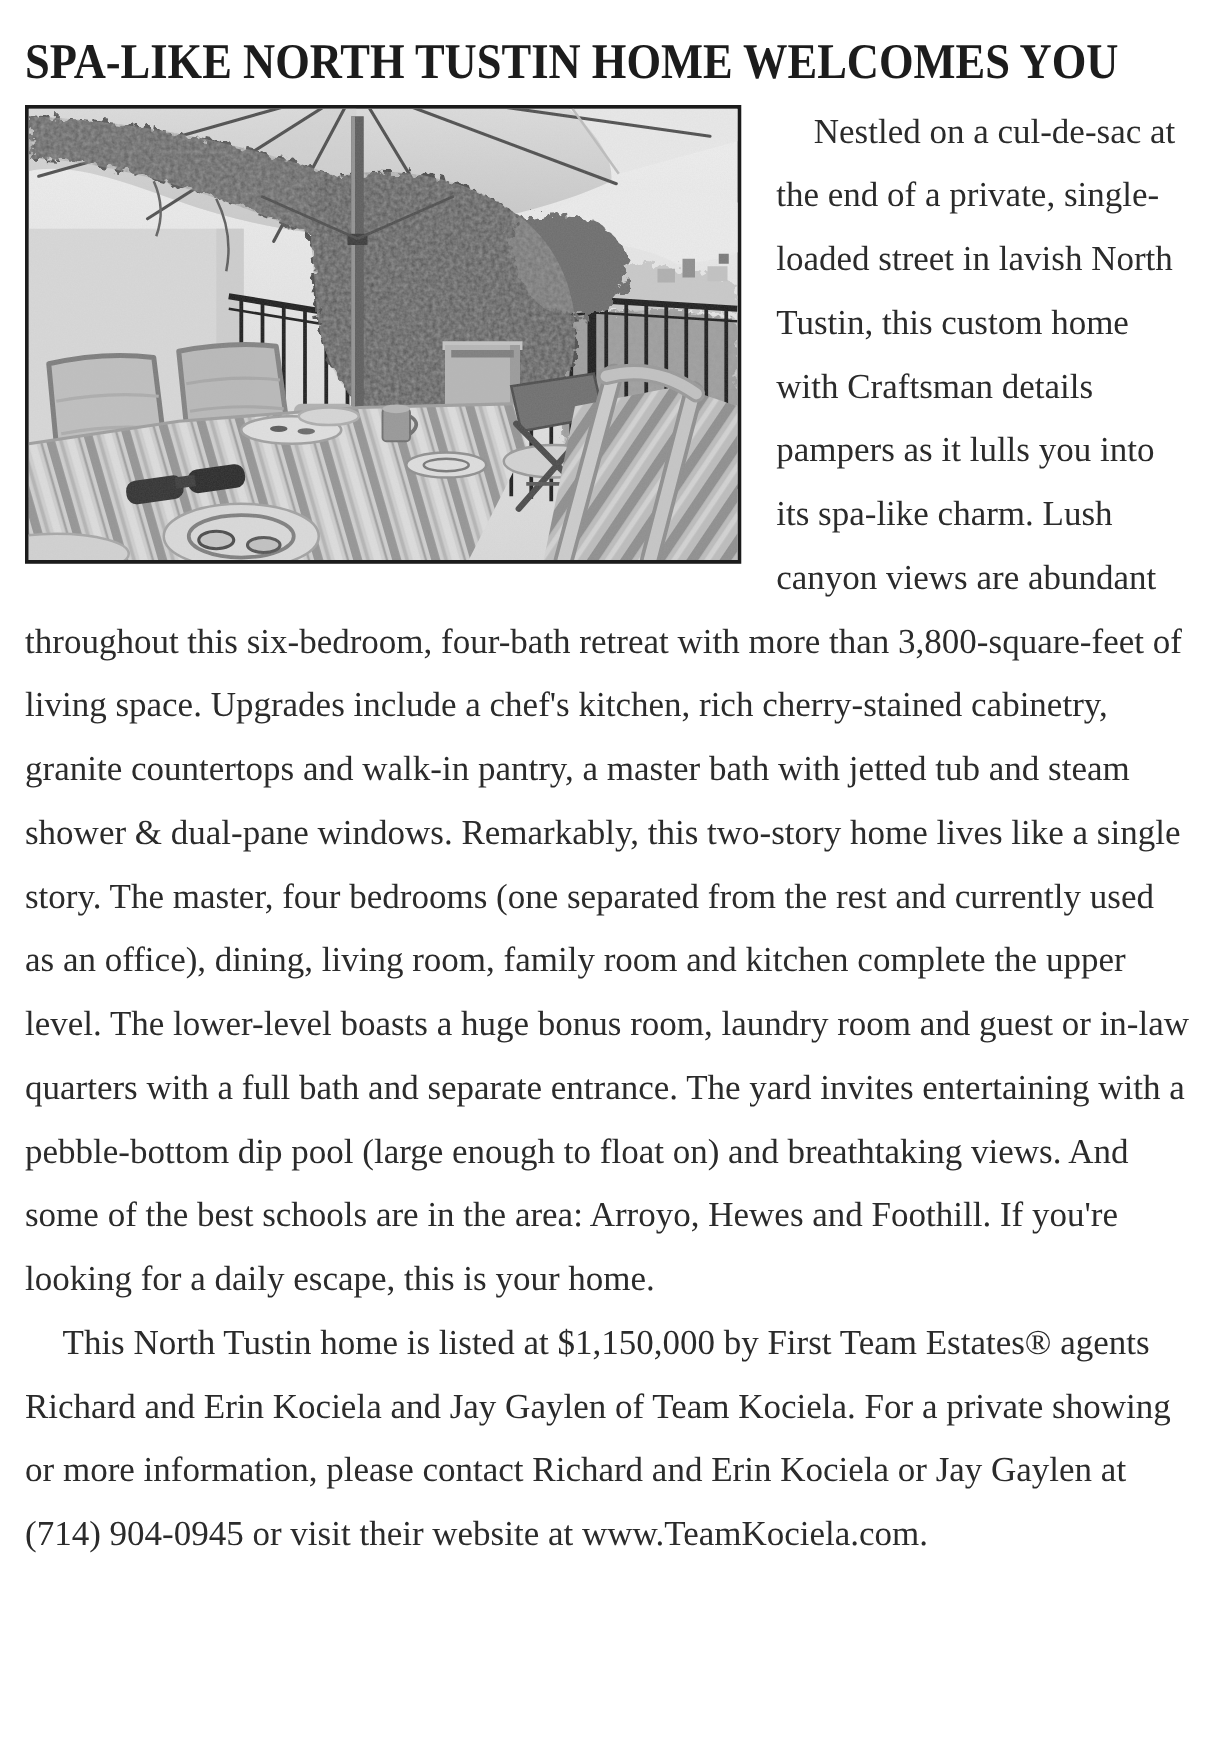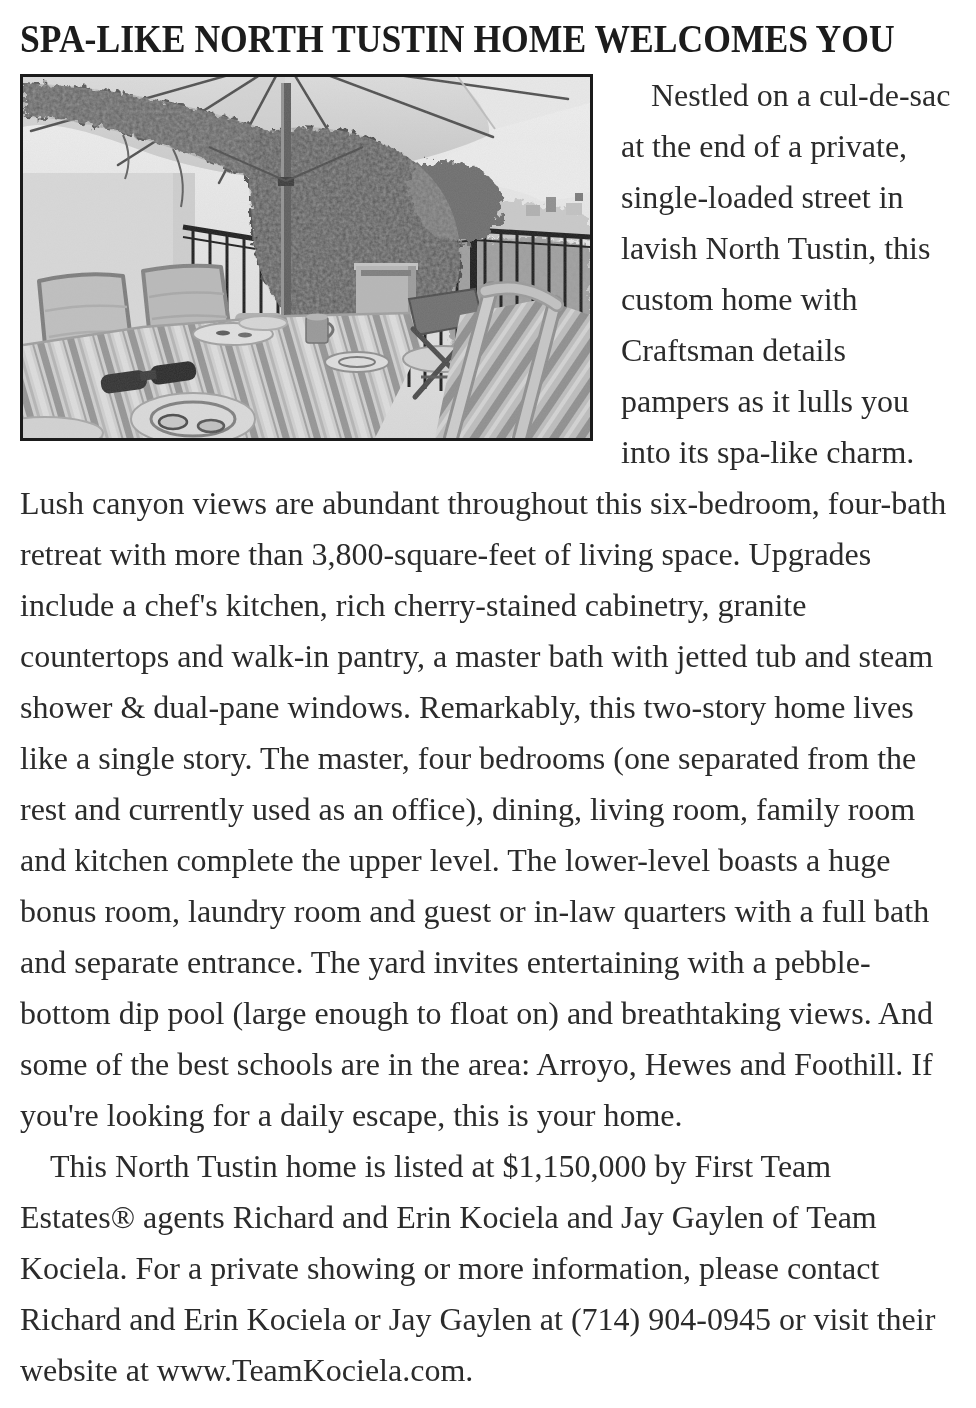--- a/index.html
+++ b/index.html
@@ -5,21 +5,21 @@
   html, body { margin: 0; padding: 0; background: #ffffff; }
   .page {
     position: relative;
     width: 976px;
     height: 1408px;
     background: #ffffff;
     overflow: hidden;
     font-family: "Liberation Serif", "DejaVu Serif", serif;
     color: #262626;
   }
-  .content { padding: 18px 24px 0 20px; }
+  .content { padding: 28px 24px 0 20px; }
 
   h1.headline {
     margin: 0 0 10px 0;
     font-size: 40px;
     line-height: 42px;
     font-weight: 700;
     letter-spacing: 0px;
     color: #1c1c1c;
     white-space: nowrap;
     transform: scaleX(0.89);
@@ -32,21 +32,21 @@
     width: 573px;
     height: 367px;
     margin: 4px 28px 18px 0;
     border: 3px solid #1b1b1b;
     background: #e2e2e2;
   }
   .photo-frame svg { display: block; }
 
   p.body-text {
     margin: 0;
-    font-size: 32px;
+    font-size: 28px;
     line-height: 51px;
     text-indent: 30px;
     color: #2b2b2b;
     text-align: left;
   }
 </style>
 </head>
 <body>
 
 <div class="page">

